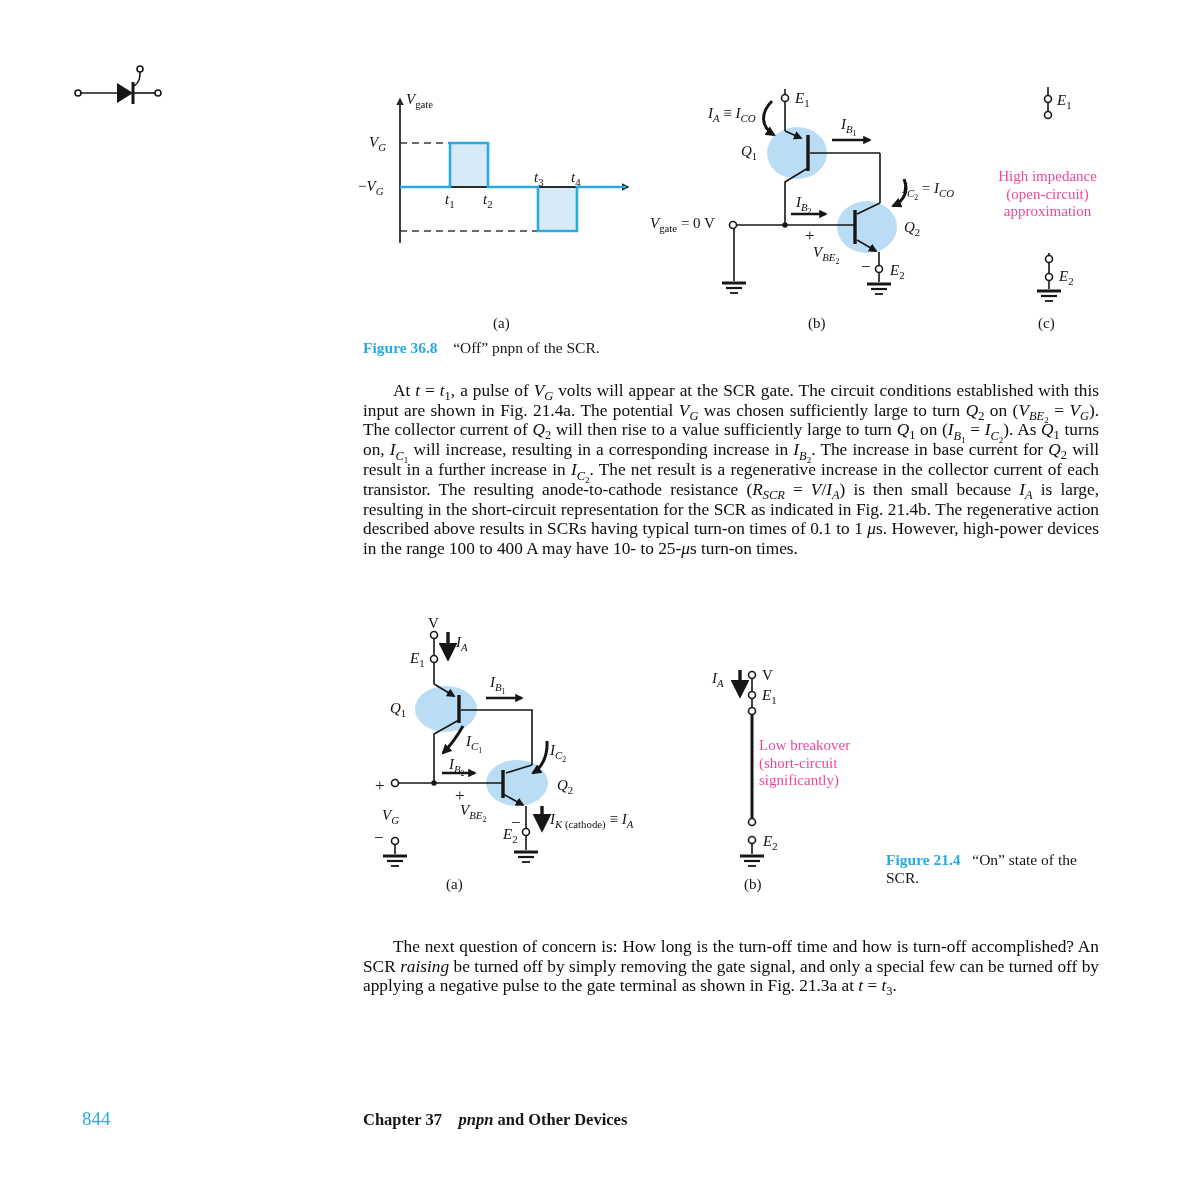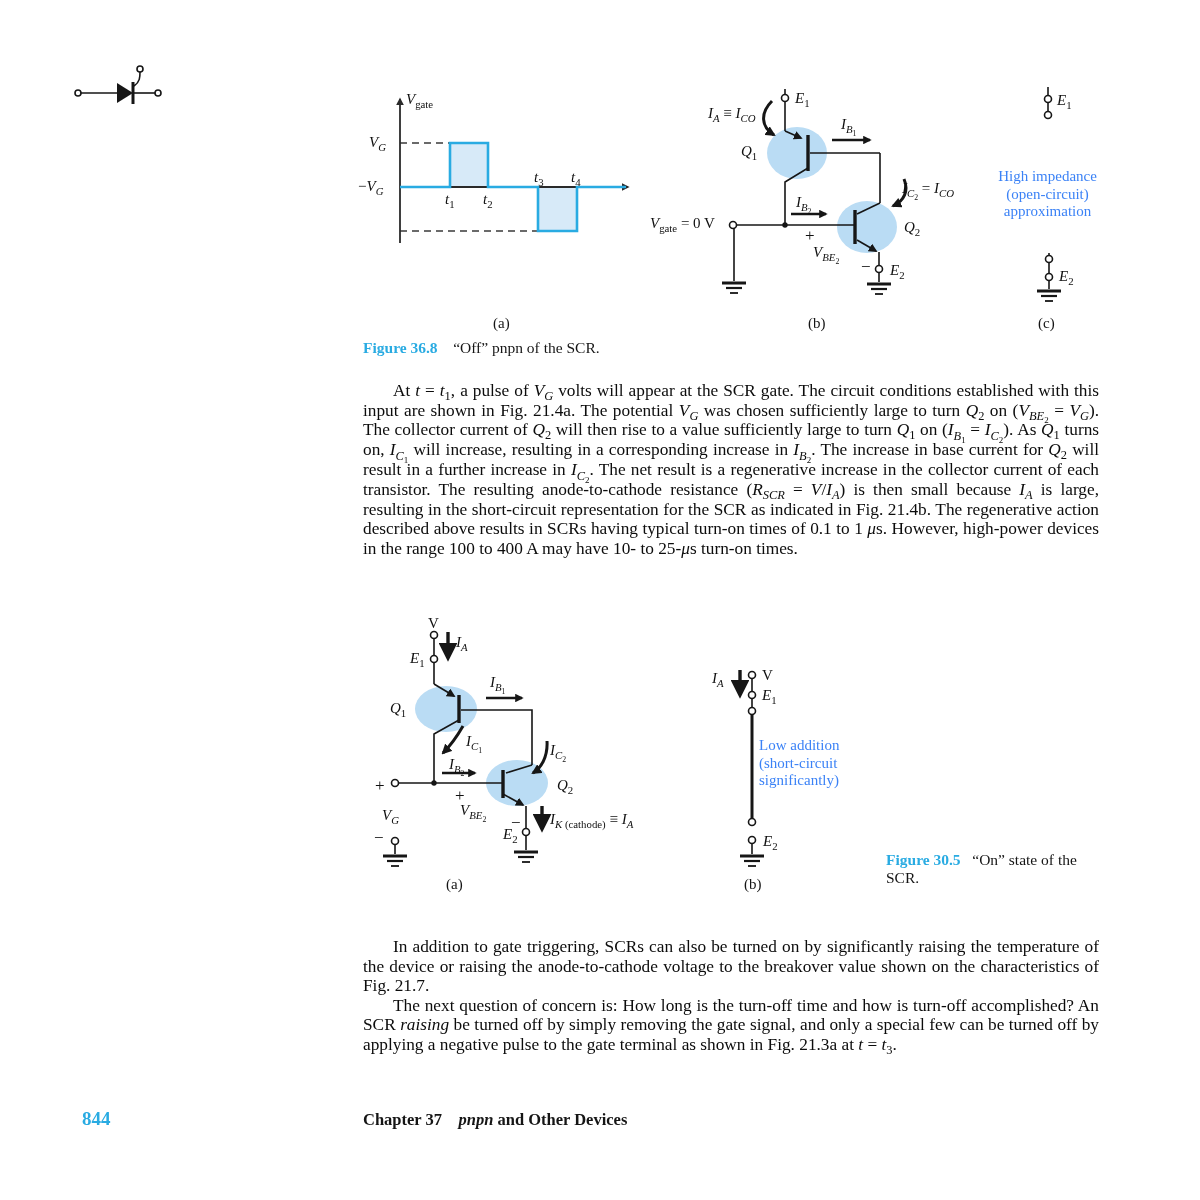--- a/index.html
+++ b/index.html
@@ -8,22 +8,22 @@
   .abs{position:absolute;}
   .lbl{position:absolute;font-size:15px;color:#101010;white-space:nowrap;line-height:1;}
   .lbl i{font-family:"Liberation Serif", serif;}
   sub{font-size:72%;line-height:0;}
   .textblock{position:absolute;left:363px;width:736px;font-size:17.3px;line-height:19.5px;
              text-align:justify;color:#0c0c0c;}
   .textblock p{margin:0;text-indent:30px;font-family:Liberation Serif, serif;}
   .caption{position:absolute;font-size:15.5px;color:#151515;}
   .figlabel{color:#29abe2;font-weight:bold;}
   .sublabel{position:absolute;font-size:15px;color:#151515;}
-  .approxtext{position:absolute;font-size:15px;line-height:17.5px;color:#3b82f6;}
-  .footer-num{position:absolute;left:82px;top:1108px;font-size:19px;font-weight:bold;color:#29abe2;}
+  .approxtext{position:absolute;font-size:15px;line-height:17.5px;color:#ec4899;}
+  .footer-num{position:absolute;left:82px;top:1108px;font-size:19px;font-weight:normal;color:#29abe2;}
   .footer-ch{position:absolute;left:363px;top:1110px;font-size:16.5px;font-weight:bold;color:#151515;}
   svg{position:absolute;overflow:visible;}
   .wire{stroke:#161616;stroke-width:1.6;fill:none;}
   .thick{stroke:#161616;stroke-width:3.4;fill:none;}
   .curve{stroke:#161616;stroke-width:3;fill:none;}
   .axis{stroke:#2a2a2a;stroke-width:1.8;fill:none;}
   .dash{stroke:#3a3a3a;stroke-width:1.5;stroke-dasharray:7 5;fill:none;}
   .term{fill:#ffffff;stroke:#161616;stroke-width:1.6;}
   .dot{fill:#161616;}
   .hl{fill:#badcf4;}
@@ -234,35 +234,34 @@
 <span class="lbl" style="left:511px;top:814px;font-size:17px">−</span>
 <span class="lbl" style="left:503px;top:827px"><i>E</i><sub>2</sub></span>
 <span class="lbl" style="left:550px;top:743px"><i>I</i><sub><i>C</i><sub>2</sub></sub></span>
 <span class="lbl" style="left:557px;top:778px"><i>Q</i><sub>2</sub></span>
 <span class="lbl" style="left:550px;top:812px"><i>I</i><sub><i>K</i> (cathode)</sub> ≡ <i>I<sub>A</sub></i></span>
 
 <span class="lbl" style="left:712px;top:671px"><i>I<sub>A</sub></i></span>
 <span class="lbl" style="left:762px;top:668px">V</span>
 <span class="lbl" style="left:762px;top:688px"><i>E</i><sub>1</sub></span>
 <div class="approxtext" style="left:759px;top:737px;width:130px;text-align:left">
-  <div>Low addition</div>
+  <div>Low breakover</div>
   <div>(short-circuit</div>
   <div>significantly)</div>
 </div>
 <span class="lbl" style="left:763px;top:834px"><i>E</i><sub>2</sub></span>
 
 <span class="sublabel" style="left:446px;top:876px">(a)</span>
 <span class="sublabel" style="left:744px;top:876px">(b)</span>
 <div class="caption" style="left:886px;top:851px;width:196px">
-  <span class="figlabel">Figure 30.5</span>&nbsp;&nbsp;
+  <span class="figlabel">Figure 21.4</span>&nbsp;&nbsp;
   <span>“On” state of the SCR.</span>
 </div>
 
 <div class="textblock" style="top:937px">
-  <p>In addition to gate triggering, SCRs can also be turned on by significantly raising the temperature of the device or raising the anode-to-cathode voltage to the breakover value shown on the characteristics of Fig. 21.7.</p>
   <p>The next question of concern is: How long is the turn-off time and how is turn-off accomplished? An SCR <i>raising</i> be turned off by simply removing the gate signal, and only a special few can be turned off by applying a negative pulse to the gate terminal as shown in Fig. 21.3a at <i>t</i> = <i>t</i><sub>3</sub>.</p>
 </div>
 
 <span class="footer-num">844</span>
 <div class="footer-ch">
   <span>Chapter 37</span>&nbsp;&nbsp;&nbsp;
   <span><i>pnpn</i> and Other Devices</span>
 </div>
 
 </body></html>

